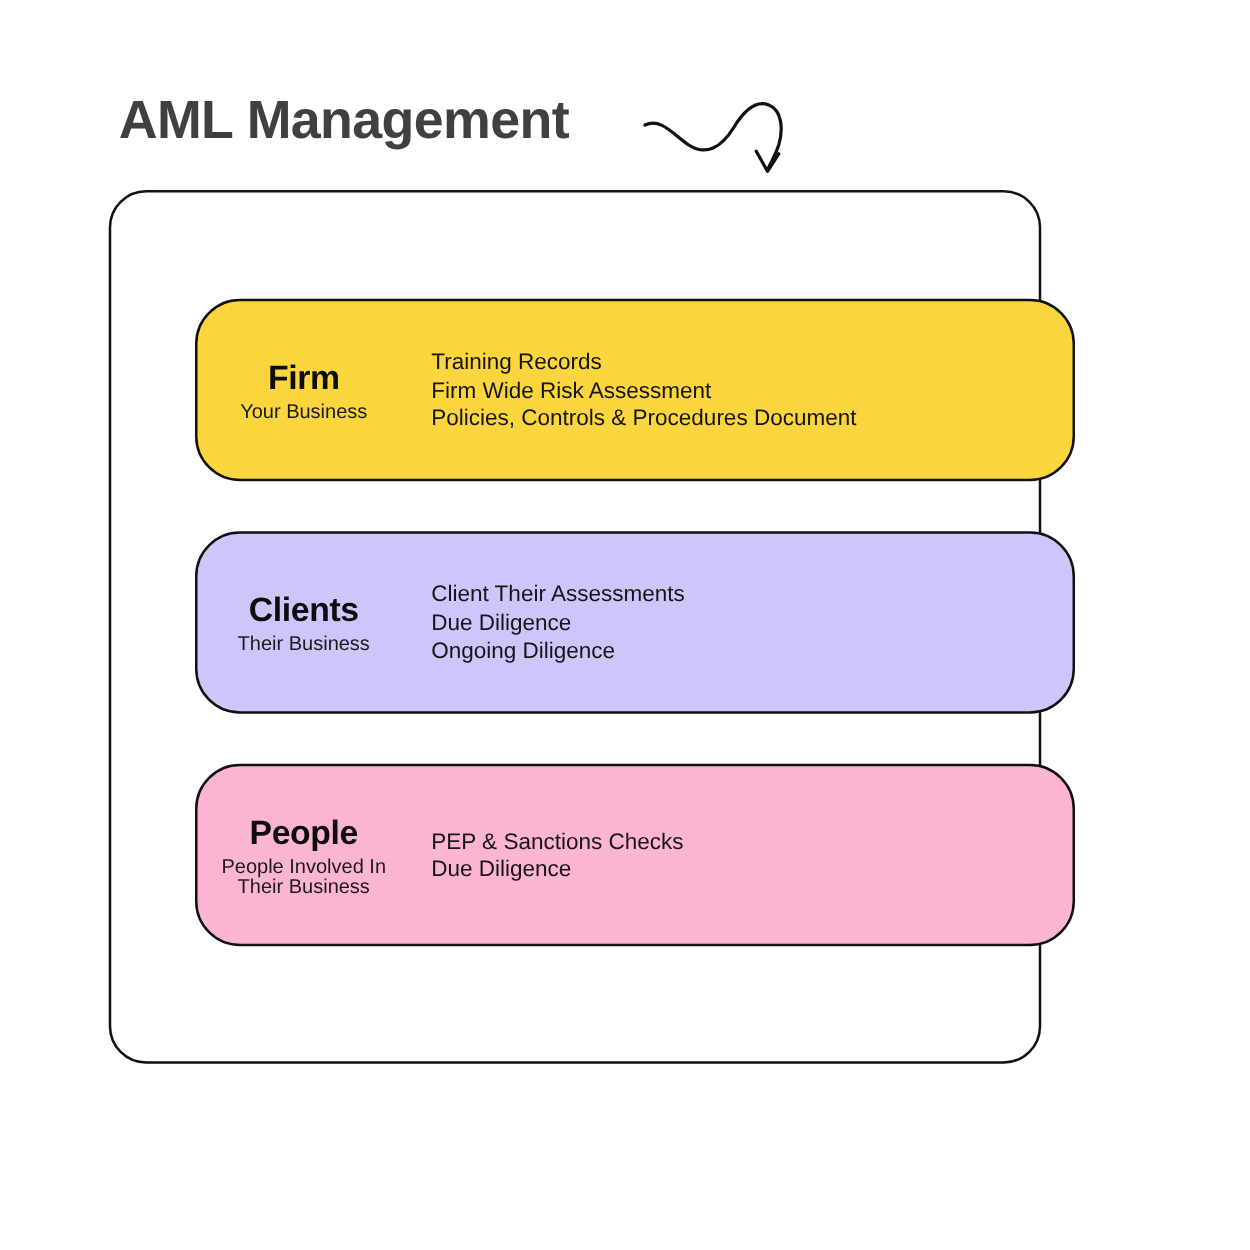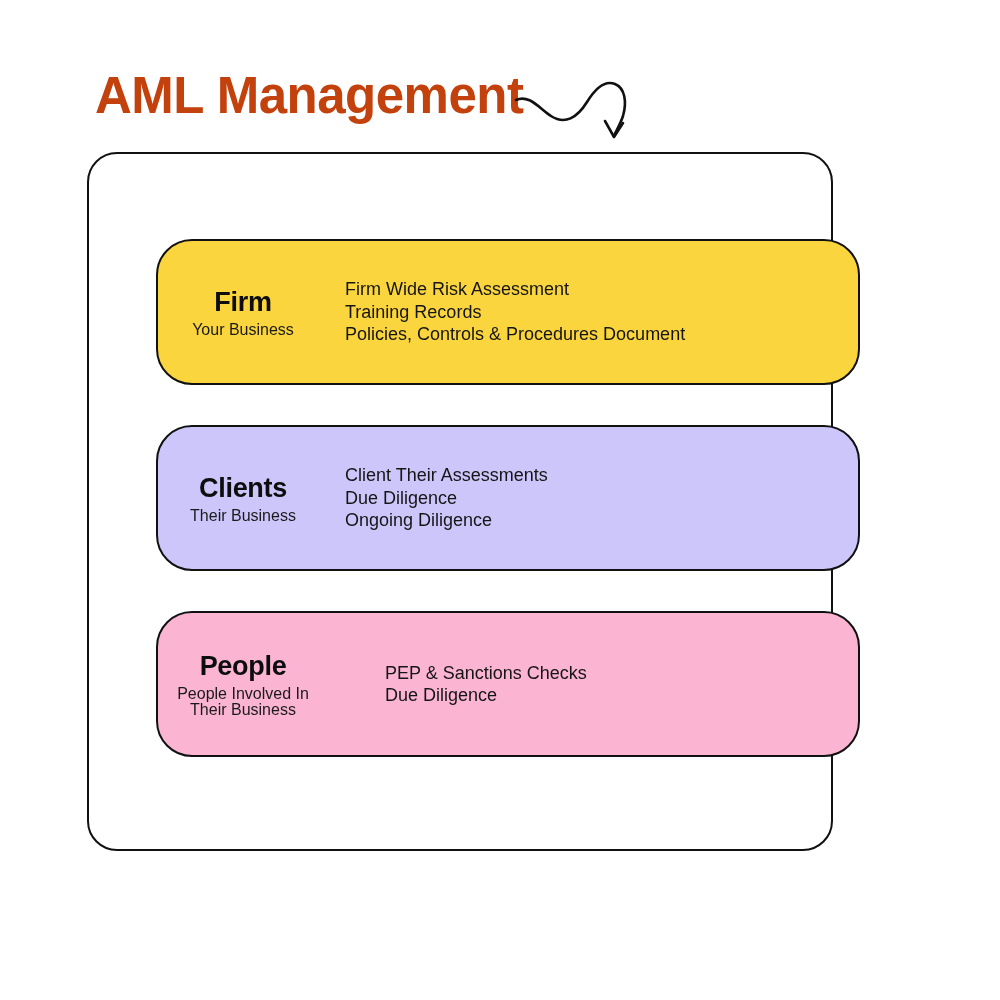--- a/index.html
+++ b/index.html
@@ -28,24 +28,24 @@
     left: 95px;
     top: 70px;
     width: 600px;
     height: 70px;
   }
   .page-title {
     position: absolute;
     left: 0;
     top: 0;
     margin: 0;
-    font-size: 51px;
+    font-size: 43px;
     font-weight: 700;
     letter-spacing: -0.5px;
-    color: #c2410c;
+    color: #404040;
     line-height: 52px;
     white-space: nowrap;
   }
   .title-arrow {
     position: absolute;
     left: 418px;
     top: -2px;
     width: 140px;
     height: 75px;
   }
@@ -74,21 +74,21 @@
     box-sizing: border-box;
     width: 704px;
     height: 146px;
     border: 2px solid #111111;
     border-radius: 36px;
     display: flex;
     align-items: center;
     margin-bottom: 40px;
     position: relative;
   }
-  .row:last-child { margin-bottom: 0; gap: 40px; }
+  .row:last-child { margin-bottom: 0; }
 
   .row-label {
     width: 165px;
     flex: 0 0 165px;
     text-align: center;
     padding-left: 5px;
     box-sizing: border-box;
   }
   .row-label .label-title {
     font-size: 27px;
@@ -135,22 +135,22 @@
 
   <div class="outer-card">
     <div class="rows">
 
       <div class="row" style="background:#FBD53E">
         <div class="row-label">
           <span class="label-title">Firm</span>
           <span class="label-sub">Your Business</span>
         </div>
         <div class="row-items">
+          <div class="row-item">Training Records</div>
           <div class="row-item">Firm Wide Risk Assessment</div>
-          <div class="row-item">Training Records</div>
           <div class="row-item">Policies, Controls &amp; Procedures Document</div>
         </div>
       </div>
 
       <div class="row" style="background:#CDC6FB">
         <div class="row-label">
           <span class="label-title">Clients</span>
           <span class="label-sub">Their Business</span>
         </div>
         <div class="row-items">

